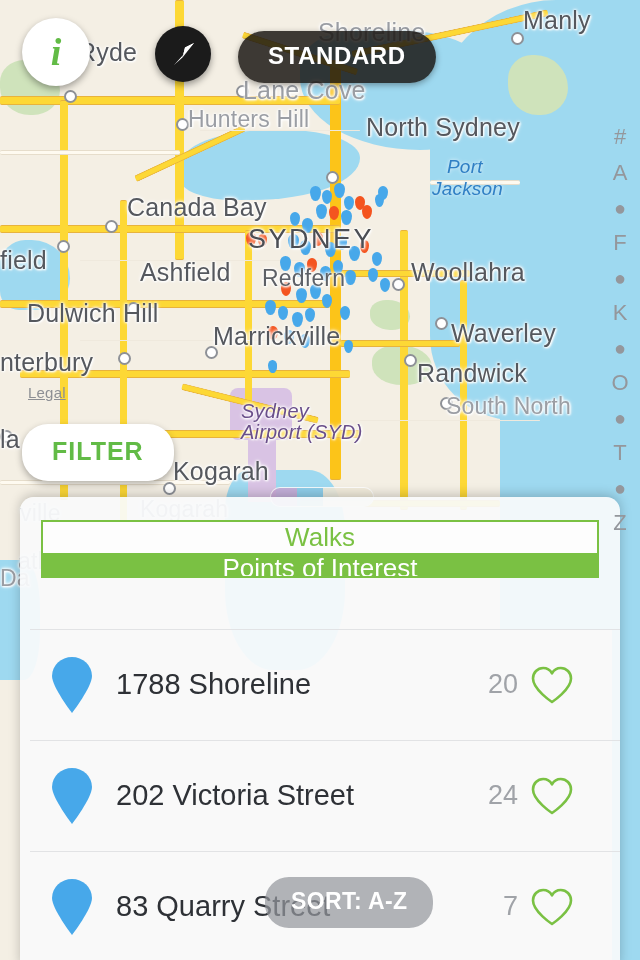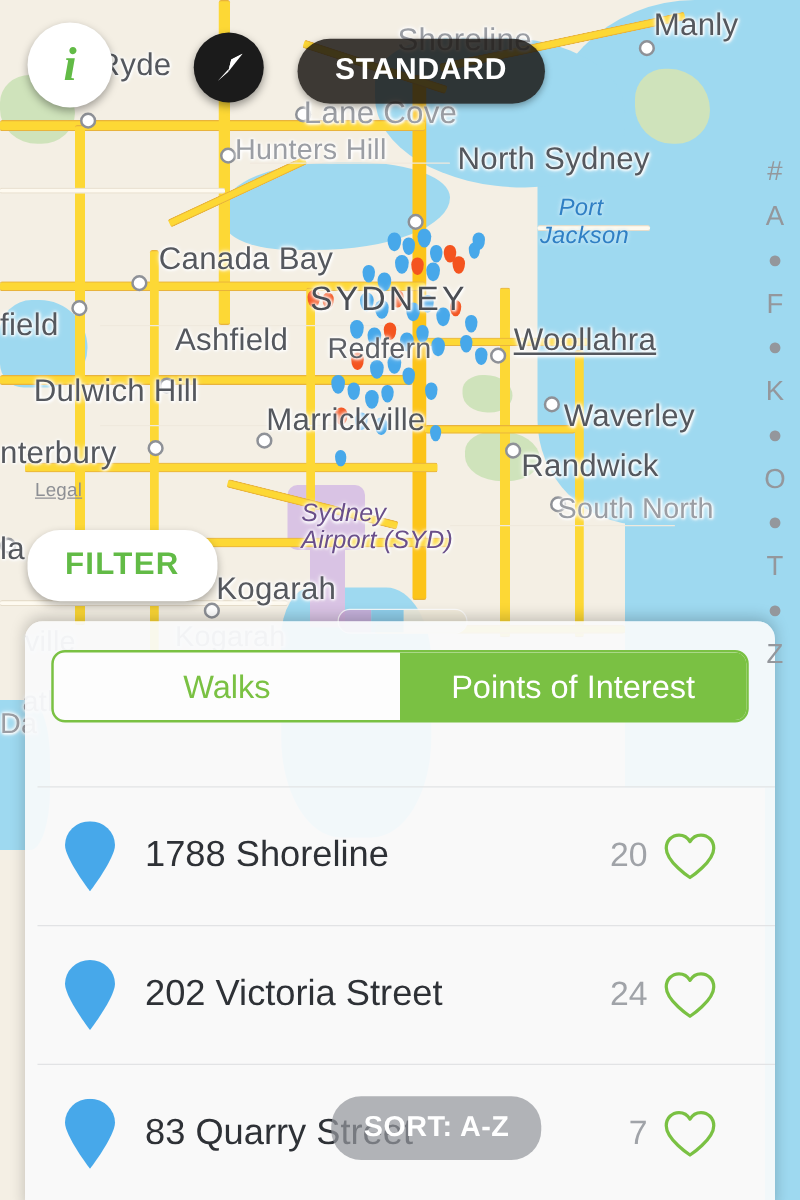--- a/index.html
+++ b/index.html
@@ -145,24 +145,25 @@
     border-radius: 14px 14px 0 0;
     box-shadow: 0 -2px 12px rgba(0,0,0,0.22);
     overflow: hidden;
     z-index: 10;
   }
 
   .segmented {
     position: absolute; left: 21px; top: 23px;
     width: 558px; height: 58px;
     border: 2px solid #7ac143;
-    border-radius: 11px;
+    border-radius: 0;
     display: flex;
     overflow: hidden;
     background: #fdfdfd;
+    flex-direction: column;
   }
   .seg {
     flex: 1;
     display: flex; align-items: center; justify-content: center;
     font-size: 26px;
     cursor: pointer;
     color: #7ac143;
     background: transparent;
   }
   .seg.active { background: #7ac143; color: #ffffff; }
@@ -352,21 +353,21 @@
         <div class="maplabel big faint" style="left: 243px; top: 76px;">Lane Cove</div>
         <div class="maplabel mid faint" style="left: 188px; top: 106px;">Hunters Hill</div>
         <div class="maplabel big" style="left: 338px; top: 113px; padding-left: 28px;">North Sydney</div>
         <div class="maplabel water-lbl" style="left: 447px; top: 156px;">Port</div>
         <div class="maplabel water-lbl" style="left: 432px; top: 178px;">Jackson</div>
         <div class="maplabel big" style="left: 127px; top: 193px;">Canada Bay</div>
         <div class="maplabel city" style="left: 248px; top: 224px;">SYDNEY</div>
         <div class="maplabel big" style="left: 0px; top: 246px;">field</div>
         <div class="maplabel big" style="left: 140px; top: 258px;">Ashfield</div>
         <div class="maplabel mid" style="left: 262px; top: 265px;">Redfern</div>
-        <div class="maplabel big" style="left: 411px; top: 258px; text-decoration: underline;">Woollahra</div>
+        <div class="maplabel big" style="left: 411px; top: 258px;">Woollahra</div>
         <div class="maplabel big" style="left: 27px; top: 299px;">Dulwich Hill</div>
         <div class="maplabel big" style="left: 213px; top: 322px;">Marrickville</div>
         <div class="maplabel big" style="left: 451px; top: 319px;">Waverley</div>
         <div class="maplabel big" style="left: 0px; top: 348px;">nterbury</div>
         <div class="maplabel big" style="left: 417px; top: 359px;">Randwick</div>
         <div class="maplabel mid faint" style="left: 446px; top: 393px;">South North</div>
         <div class="maplabel airport" style="left: 241px; top: 400px;">Sydney</div>
         <div class="maplabel airport" style="left: 241px; top: 421px;">Airport (SYD)</div>
         <div class="maplabel big" style="left: 0px; top: 425px;">la</div>
         <div class="maplabel big" style="left: 173px; top: 457px;">Kogarah</div>

